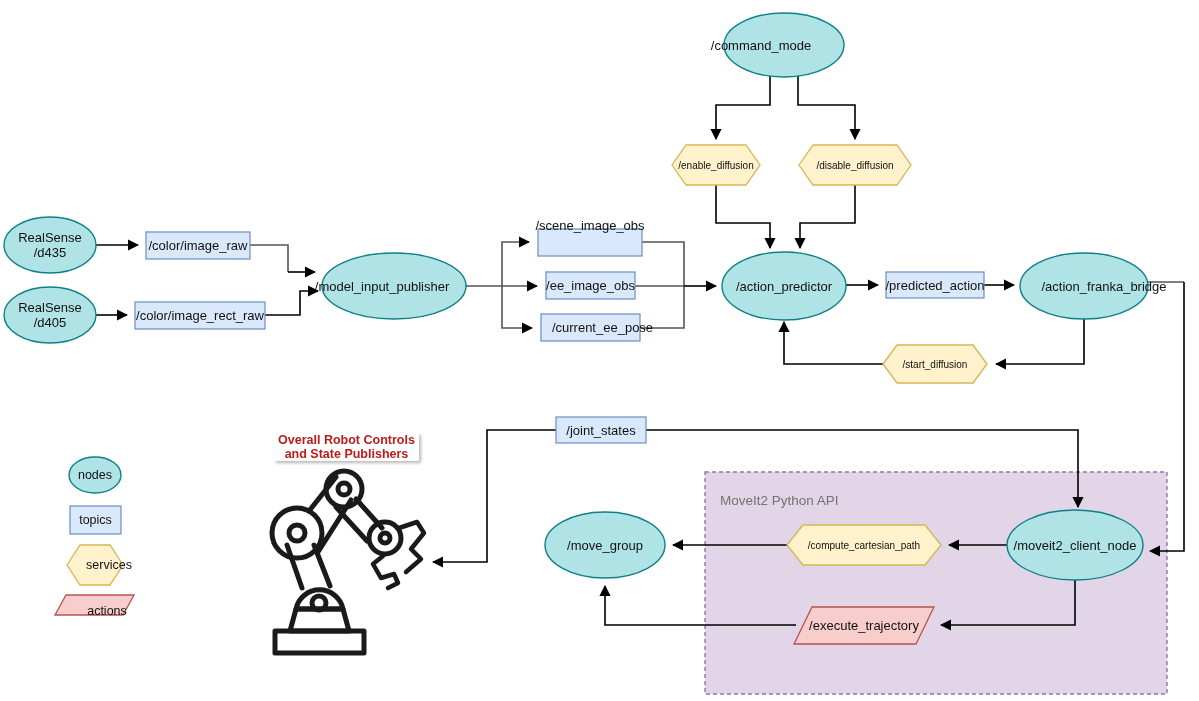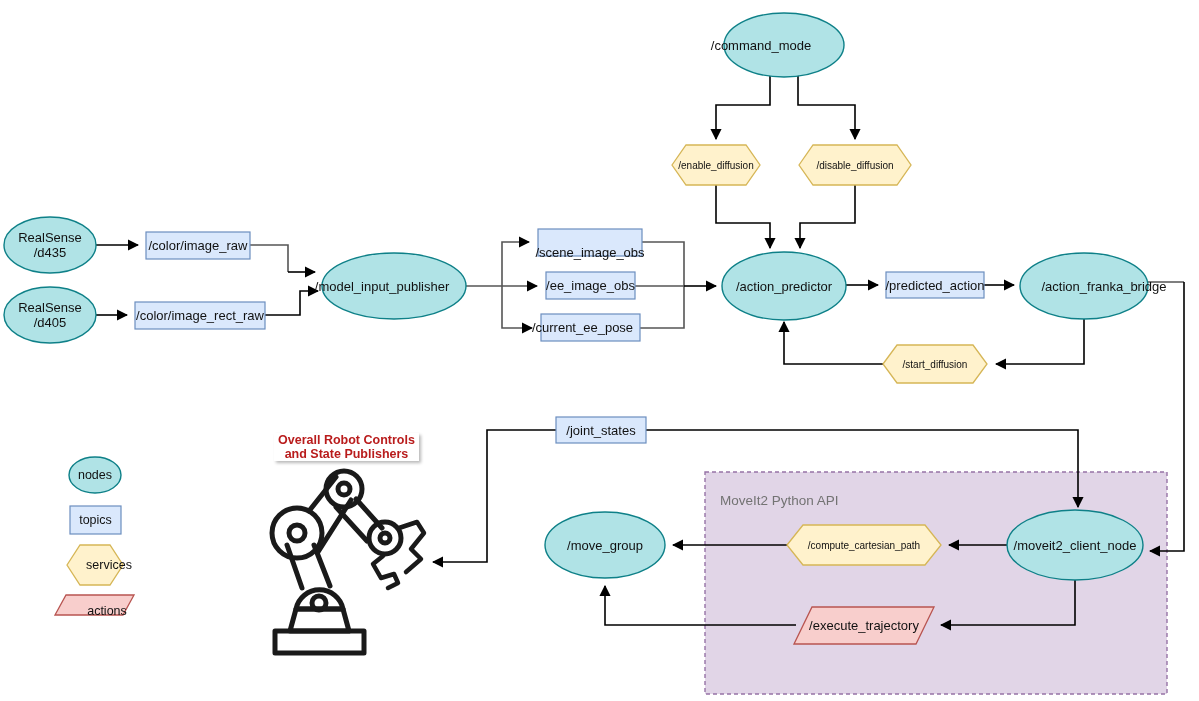--- a/index.html
+++ b/index.html
@@ -204,23 +204,23 @@
 /d405</div>
 <div class="lbl node-label" style="left:322px;top:276px;width:120px;height:20px;">/model_input_publisher</div>
 <div class="lbl node-label" style="left:690px;top:35px;width:128px;height:20px;padding-left:7px;">/command_mode</div>
 <div class="lbl node-label" style="left:722px;top:276px;width:124px;height:20px;">/action_predictor</div>
 <div class="lbl node-label" style="left:1020px;top:276px;width:128px;height:20px;padding-left:20px;">/action_franka_bridge</div>
 <div class="lbl node-label" style="left:545px;top:535px;width:120px;height:20px;">/move_group</div>
 <div class="lbl node-label" style="left:1007px;top:535px;width:136px;height:20px;">/moveit2_client_node</div>
 
 <div class="lbl topic-label" style="left:146px;top:232px;width:104px;height:27px;">/color/image_raw</div>
 <div class="lbl topic-label" style="left:135px;top:302px;width:130px;height:27px;">/color/image_rect_raw</div>
-<div class="lbl topic-label" style="left:538px;top:239px;width:104px;height:27px;">/scene_image_obs</div>
+<div class="lbl topic-label" style="left:538px;top:212px;width:104px;height:27px;">/scene_image_obs</div>
 <div class="lbl topic-label" style="left:546px;top:272px;width:89px;height:27px;">/ee_image_obs</div>
-<div class="lbl topic-label" style="left:541px;top:314px;width:83px;height:27px;">/current_ee_pose</div>
+<div class="lbl topic-label" style="left:541px;top:314px;width:83px;height:27px;padding-left:20px;">/current_ee_pose</div>
 <div class="lbl topic-label" style="left:886px;top:272px;width:98px;height:26px;">/predicted_action</div>
 <div class="lbl topic-label" style="left:556px;top:417px;width:90px;height:26px;">/joint_states</div>
 
 <div class="lbl svc-label" style="left:660px;top:155px;width:112px;height:20px;">/enable_diffusion</div>
 <div class="lbl svc-label" style="left:799px;top:155px;width:112px;height:20px;">/disable_diffusion</div>
 <div class="lbl svc-label" style="left:883px;top:354px;width:104px;height:20px;">/start_diffusion</div>
 <div class="lbl svc-label" style="left:787px;top:535px;width:154px;height:20px;">/compute_cartesian_path</div>
 
 <div class="lbl act-label" style="left:794px;top:615px;width:140px;height:20px;">/execute_trajectory</div>
 

